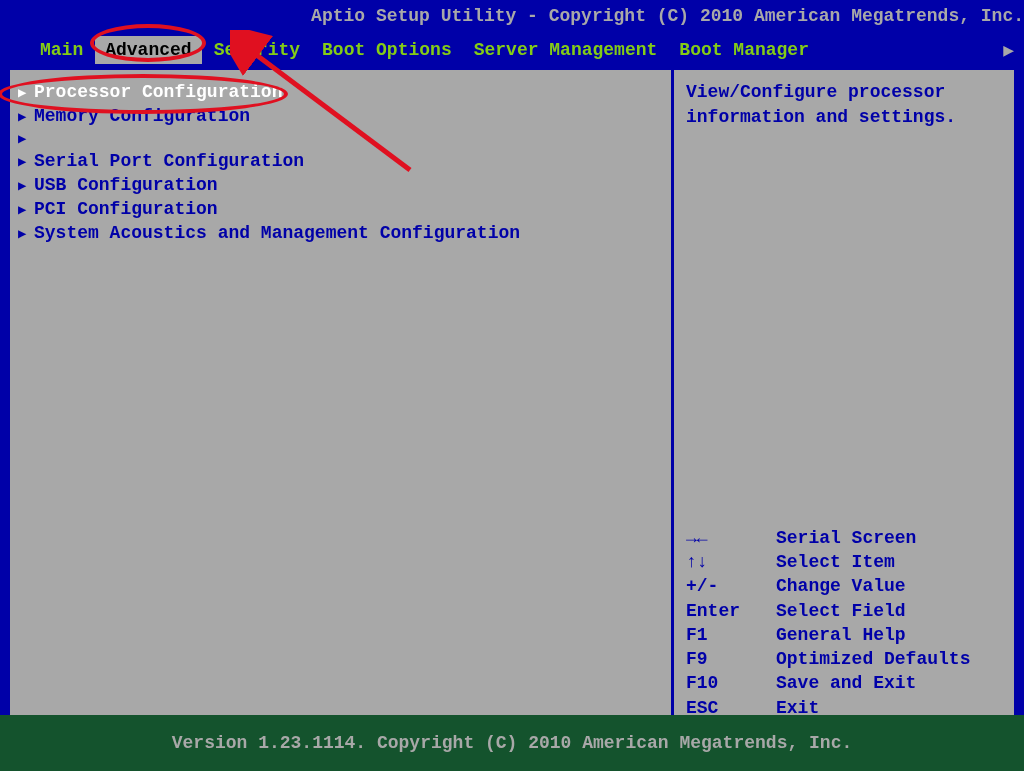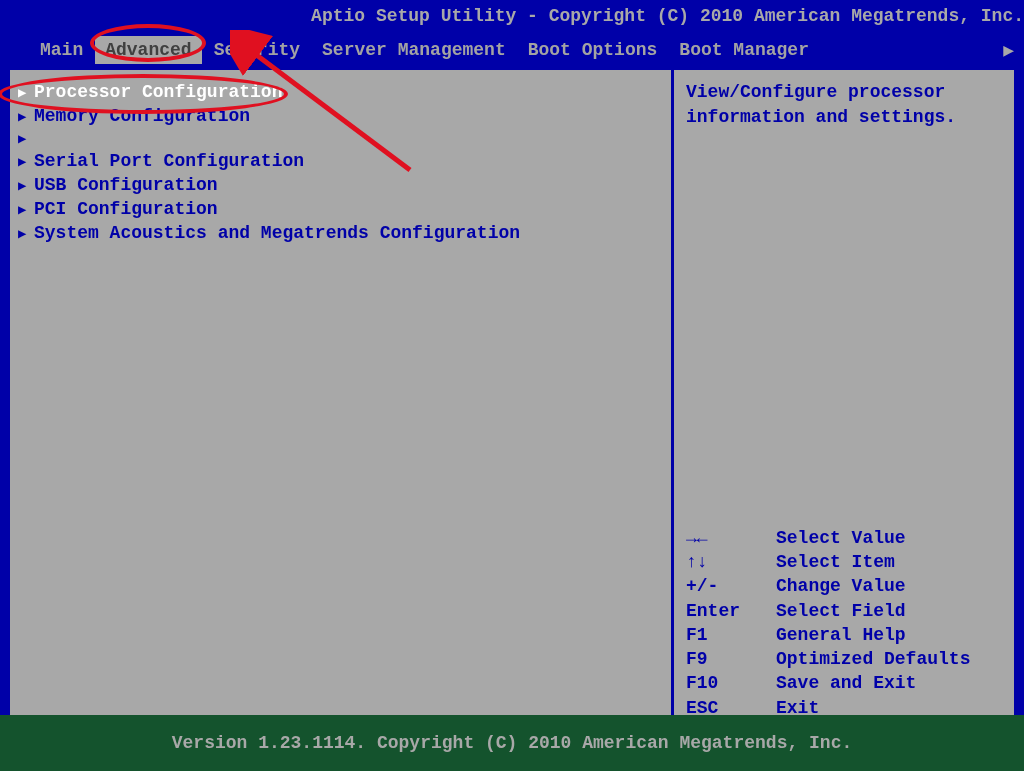--- a/index.html
+++ b/index.html
@@ -25,28 +25,28 @@
       font-size: 18px;
     }
     .tab-bar {
       background: #0000a8;
       display: flex;
       align-items: center;
       padding: 4px 0 6px 30px;
       position: relative;
     }
     .tab {
-      color: #a3a3a3;
+      color: #84cc16;
       padding: 4px 10px;
       margin-right: 2px;
       cursor: pointer;
     }
     .tab.active {
       background: #a8a8a8;
-      color: #404040;
+      color: #000000;
     }
     .tab-arrow-right {
       position: absolute;
       right: 10px;
       color: #a8a8a8;
     }
     .content-area {
       display: flex;
       height: 680px;
       background: #a8a8a8;
@@ -145,22 +145,22 @@
   </style>
 </head>
 <body>
 
 <div class="header">Aptio Setup Utility - Copyright (C) 2010 American Megatrends, Inc.</div>
 
 <div class="tab-bar">
   <div class="tab">Main</div>
   <div class="tab active">Advanced</div>
   <div class="tab">Security</div>
+  <div class="tab">Boot Options</div>
   <div class="tab">Server Management</div>
-  <div class="tab">Boot Options</div>
   <div class="tab">Boot Manager</div>
   <div class="tab-arrow-right">▶</div>
 </div>
 
 <div class="content-area">
   <div class="main-panel">
     <div class="menu-item selected">
       <span class="menu-arrow">▶</span>
       <span>Processor Configuration</span>
     </div>
@@ -178,29 +178,29 @@
     <div class="menu-item">
       <span class="menu-arrow">▶</span>
       <span>USB Configuration</span>
     </div>
     <div class="menu-item">
       <span class="menu-arrow">▶</span>
       <span>PCI Configuration</span>
     </div>
     <div class="menu-item">
       <span class="menu-arrow">▶</span>
-      <span>System Acoustics and Megatrends Configuration</span>
+      <span>System Acoustics and Management Configuration</span>
     </div>
   </div>
   <div class="side-panel">
     <div class="help-text">View/Configure processor information and settings.</div>
     <div class="key-hints">
       <div class="key-row">
         <span class="key-col-key">→←</span>
-        <span>Select Value</span>
+        <span>Serial Screen</span>
       </div>
       <div class="key-row">
         <span class="key-col-key">↑↓</span>
         <span>Select Item</span>
       </div>
       <div class="key-row">
         <span class="key-col-key">+/-</span>
         <span>Change Value</span>
       </div>
       <div class="key-row">

